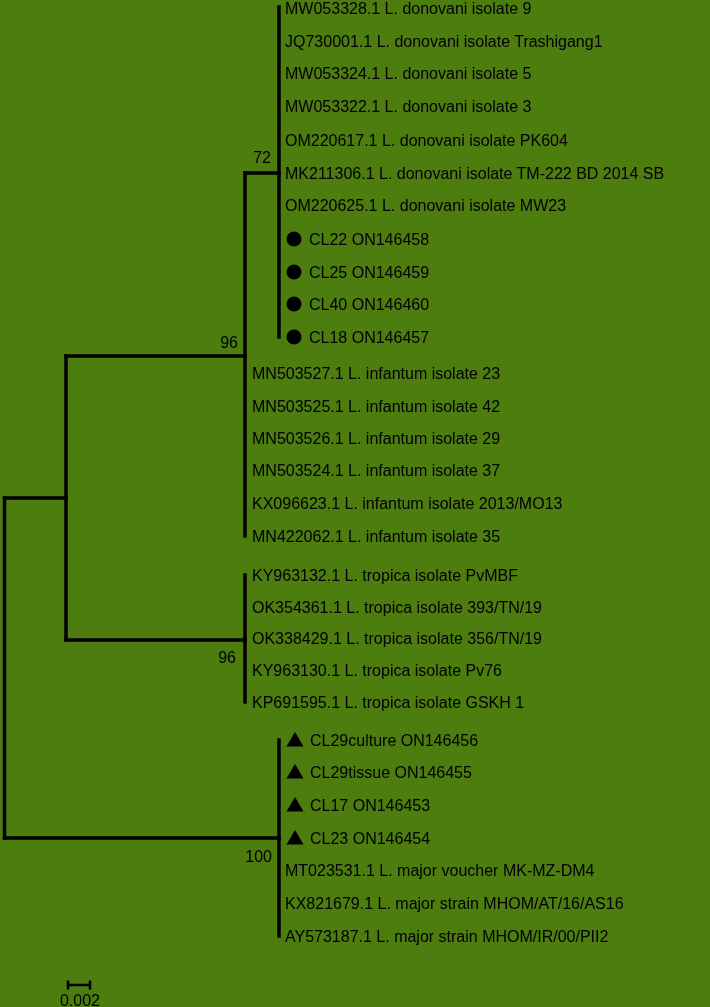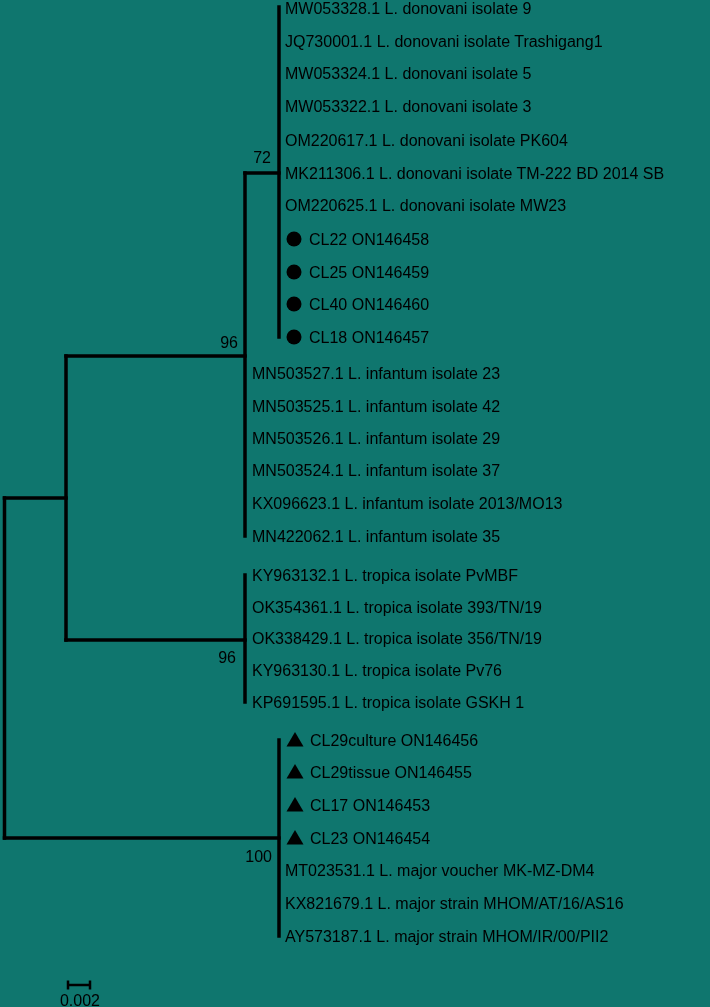--- a/index.html
+++ b/index.html
@@ -4,21 +4,21 @@
 <style>
   html, body {
     margin: 0;
     padding: 0;
     background: #ffffff;
   }
   .figure-wrap {
     position: relative;
     width: 710px;
     height: 1007px;
-    background: #0f766e;
+    background: #4d7c0f;
     overflow: hidden;
   }
   svg {
     display: block;
   }
   svg text {
     font-family: "Liberation Sans", sans-serif;
     font-size: 16px;
     fill: #000000;
   }

